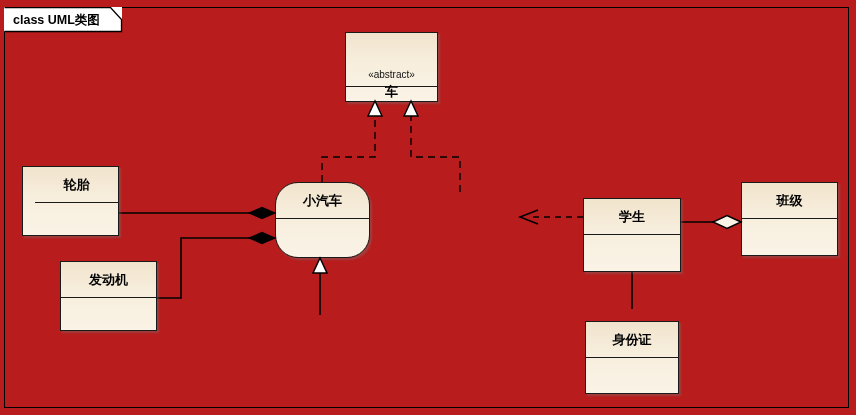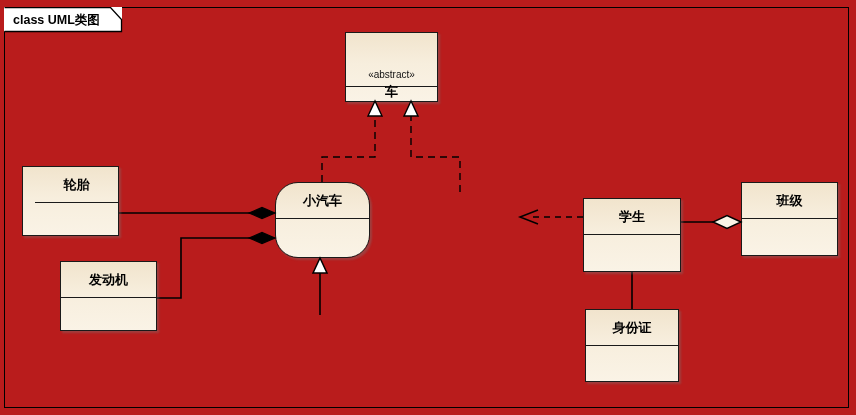--- a/index.html
+++ b/index.html
@@ -203,21 +203,21 @@
   </div>
 
   <div class="cls" style="left:741px; top:182px; width:97px; height:74px;">
     <div class="hdr">
       <div class="name">班级</div>
     </div>
     <div class="body"></div>
   </div>
 
 
-  <div class="cls" style="left:585px; top:309px; width:94px; height:73px;">
+  <div class="cls" style="left:585px; top:321px; width:94px; height:73px;">
     <div class="hdr">
       <div class="name">身份证</div>
     </div>
     <div class="body"></div>
   </div>
 
   <svg id="links-top">
 
     <polygon points="375,101 368,116 382,116" fill="#ffffff" stroke="#000000" stroke-width="1.4"></polygon>
 

